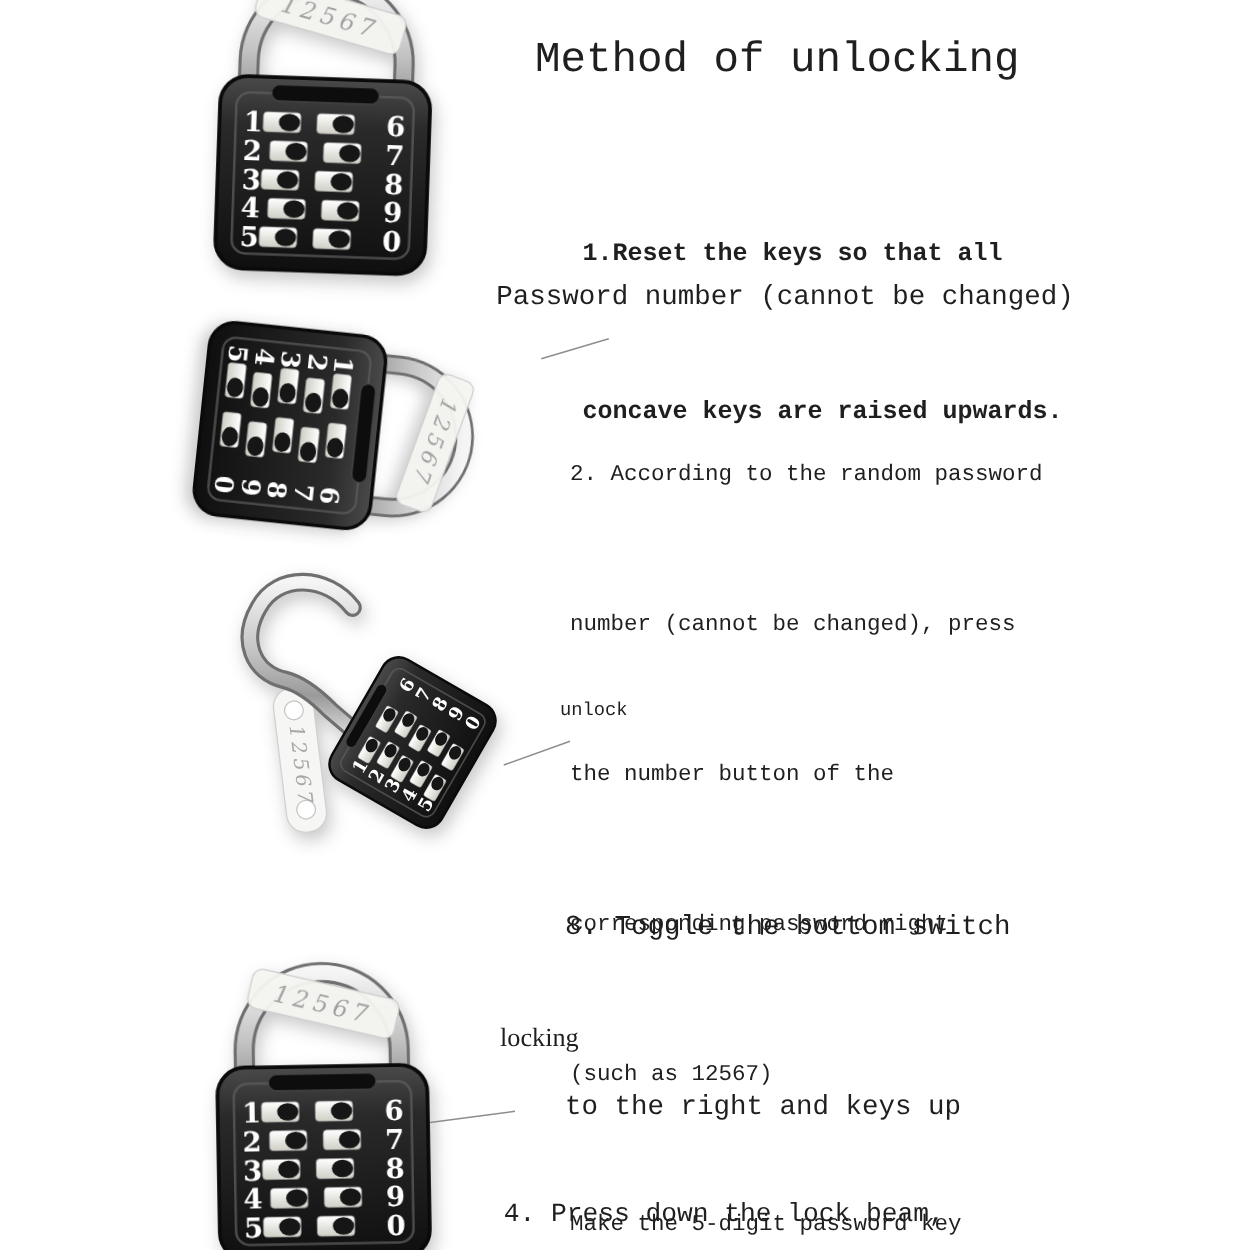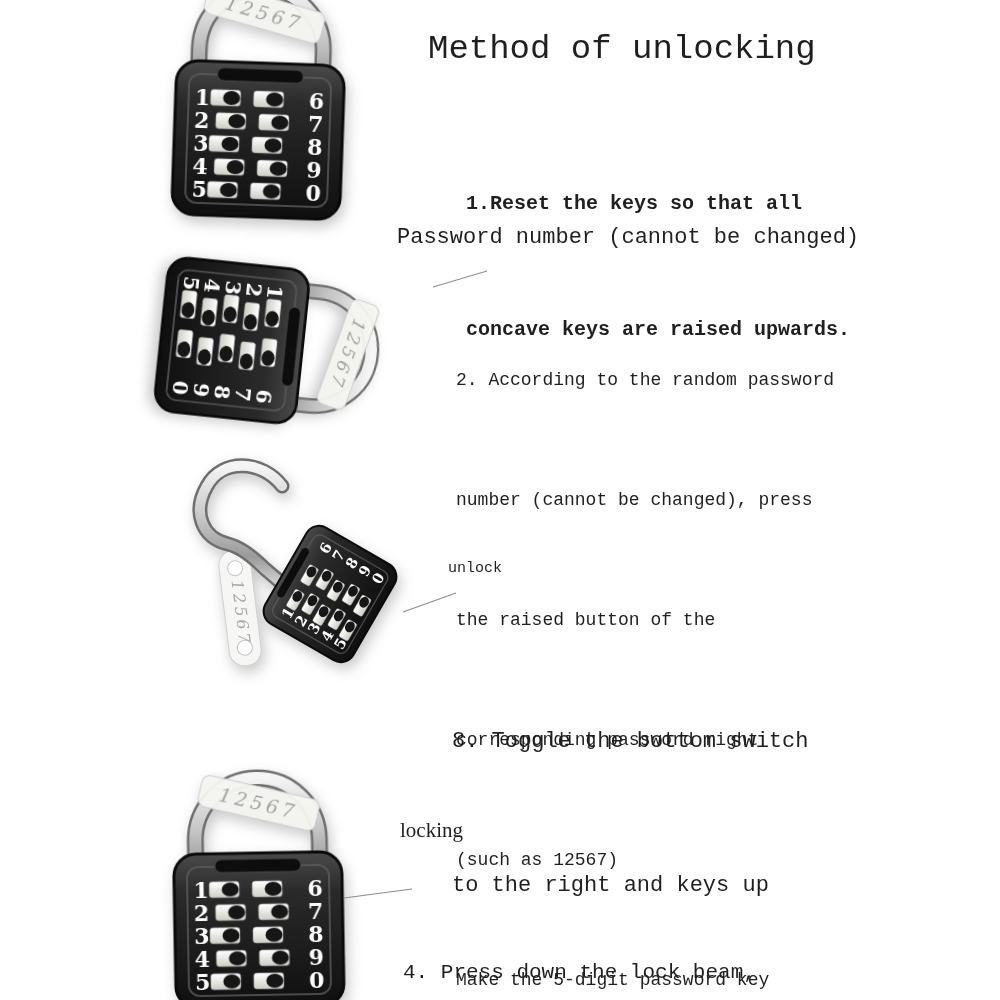--- a/index.html
+++ b/index.html
@@ -109,21 +109,21 @@
 <div class="txt" id="step1">
   <div class="tline">1.Reset the keys so that all</div>
   <div class="tline">concave keys are raised upwards.</div>
 </div>
 
 <div class="txt" id="password-label">Password number (cannot be changed)</div>
 
 <div class="txt" id="step2">
   <div class="tline">2. According to the random password</div>
   <div class="tline">number (cannot be changed), press</div>
-  <div class="tline">the raised button of the</div>
+  <div class="tline">the number button of the</div>
   <div class="tline">corresponding password right</div>
   <div class="tline">(such as 12567)</div>
   <div class="tline">Make the 5-digit password key</div>
   
 </div>
 
 <div class="txt" id="unlock-label">unlock</div>
 
 <div class="txt" id="step3">
   <div class="tline">8. Toggle the bottom switch</div>

